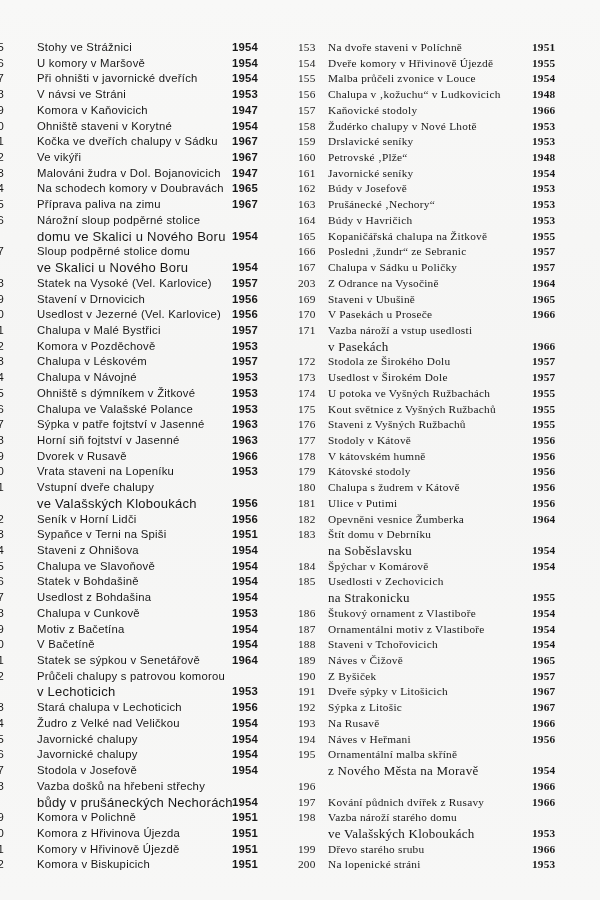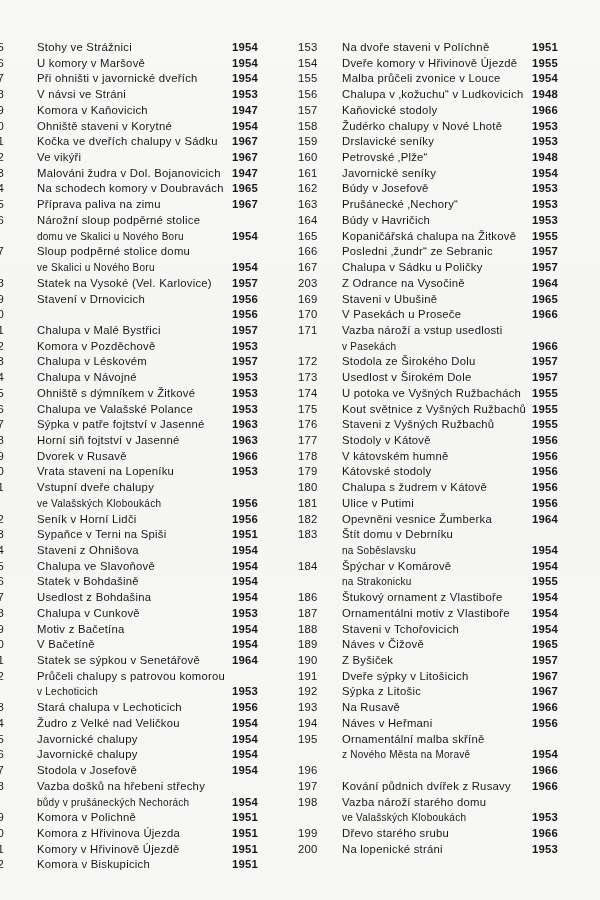--- a/index.html
+++ b/index.html
@@ -29,21 +29,21 @@
   .columns {
     position: absolute;
     inset: 0;
     z-index: 1;
   }
   .col {
     position: absolute;
     top: 40px;
   }
   .col-left  { left: 0px;   width: 288px; }
-  .col-right { left: 296px; width: 300px; }
+  .col-right { left: 296px; width: 300px; font-family: Liberation Serif, serif; }
 
   .row {
     position: relative;
     height: 15.72px;
     line-height: 15.72px;
     white-space: nowrap;
   }
   .num {
     position: absolute;
     left: 0;
@@ -62,24 +62,24 @@
     width: 22px;
     text-align: left;
   }
   .title {
     position: absolute;
     top: 0;
     font-size: 11.3px;
     letter-spacing: 0.25px;
   }
   .col-left .title  { left: 37px; }
-  .col-right .title { left: 46px; }
+  .col-right .title { left: 32px; }
 
   .title.indent { 
-    font-size: 10px;
+    font-size: 13px;
   }
   .year {
     position: absolute;
     top: 0;
     font-size: 11.3px;
     font-weight: 600;
     letter-spacing: 0.2px;
   }
   .col-left .year  { left: 232px; }
   .col-right .year { left: 236px; }
@@ -166,20 +166,21 @@
           <span class="title">Statek na Vysoké (Vel. Karlovice)</span>
           <span class="year">1957</span>
         </div>
         <div class="row">
           <span class="num">119</span>
           <span class="title">Stavení v Drnovicich</span>
           <span class="year">1956</span>
         </div>
         <div class="row">
           <span class="num">120</span>
+          <span class="title">Usedlost v Jezerné (Vel. Karlovice)</span>
           <span class="year">1956</span>
         </div>
         <div class="row">
           <span class="num">121</span>
           <span class="title">Chalupa v Malé Bystřici</span>
           <span class="year">1957</span>
         </div>
         <div class="row">
           <span class="num">122</span>
           <span class="title">Komora v Pozděchově</span>
@@ -504,20 +505,24 @@
           <span class="title">Štít domu v Debrníku</span>
         </div>
         <div class="row">
           <span class="title indent">na Soběslavsku</span>
           <span class="year">1954</span>
         </div>
         <div class="row">
           <span class="num">184</span>
           <span class="title">Špýchar v Komárově</span>
           <span class="year">1954</span>
+        </div>
+        <div class="row">
+          <span class="num">185</span>
+          <span class="title">Usedlosti v Zechovicich</span>
         </div>
         <div class="row">
           <span class="title indent">na Strakonicku</span>
           <span class="year">1955</span>
         </div>
         <div class="row">
           <span class="num">186</span>
           <span class="title">Štukový ornament z Vlastiboře</span>
           <span class="year">1954</span>
         </div>

